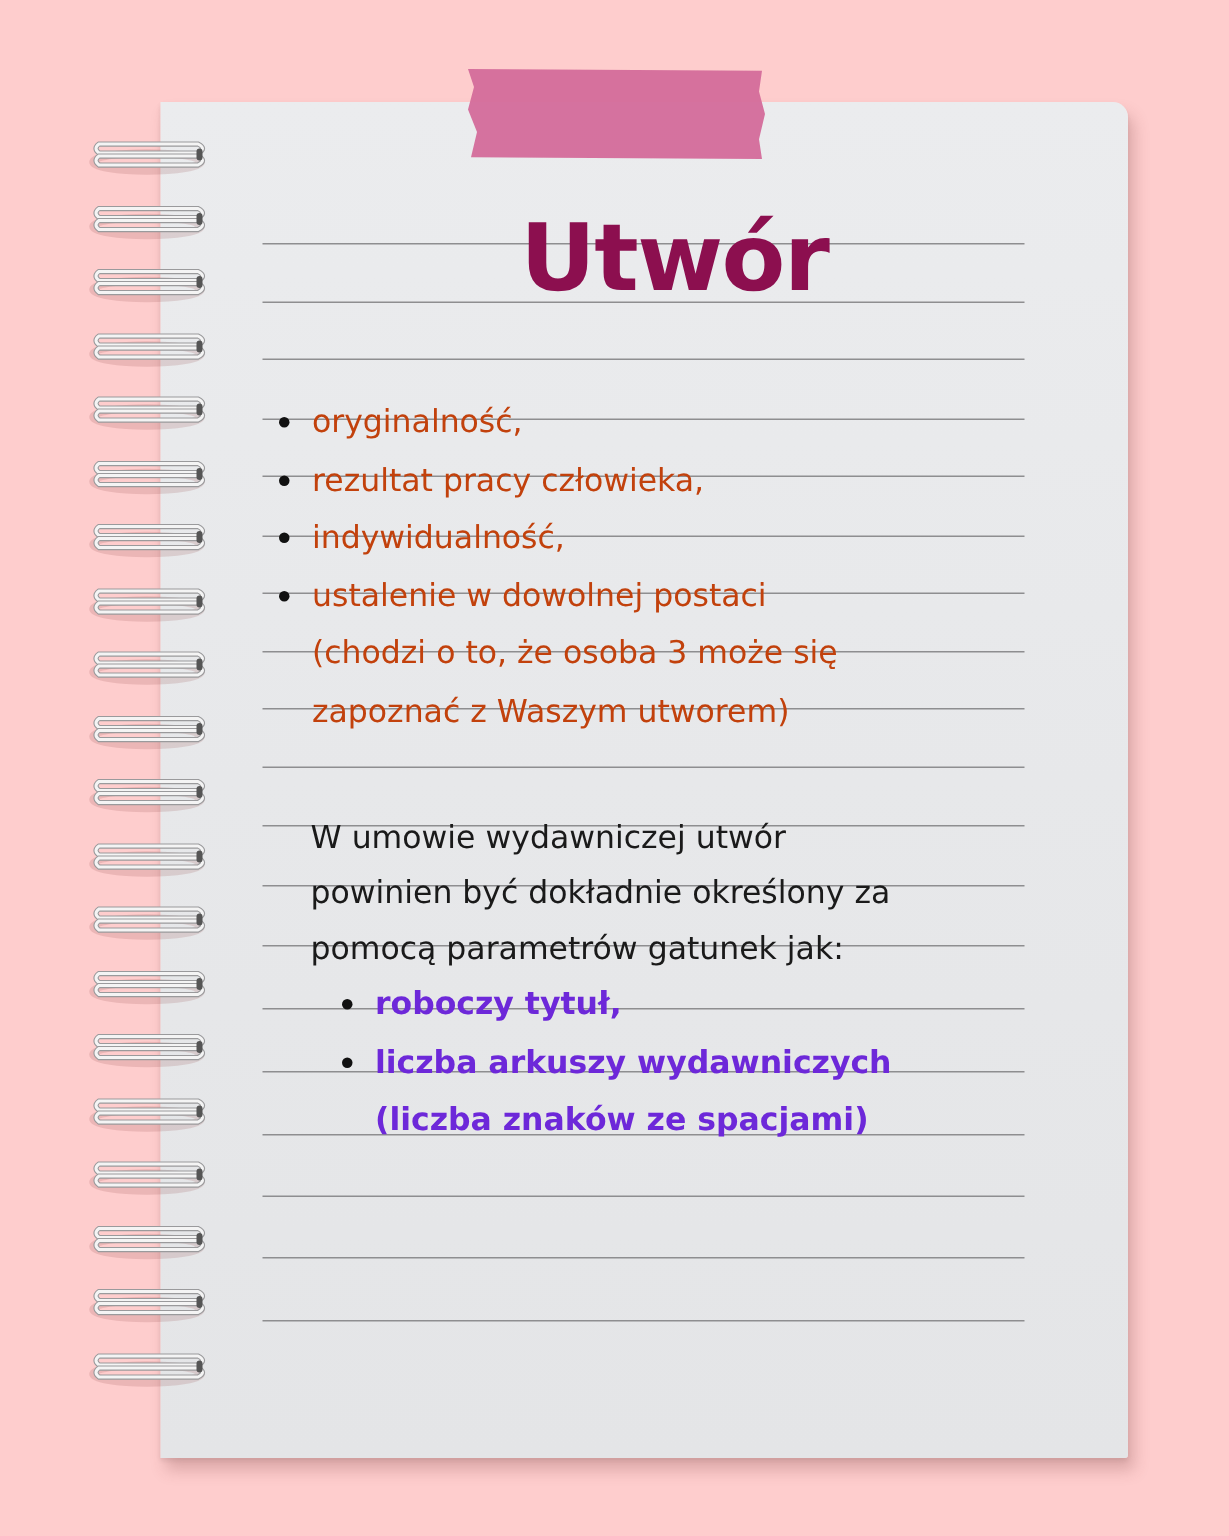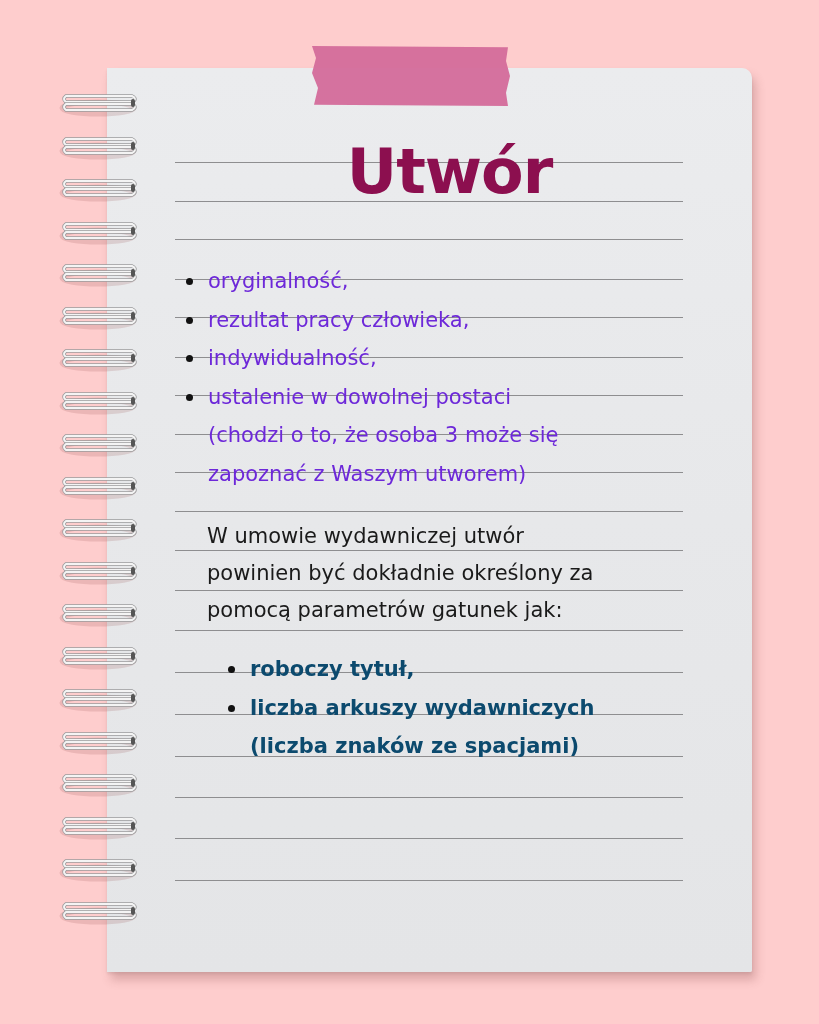--- a/index.html
+++ b/index.html
@@ -28,32 +28,32 @@
     position:absolute; left:58px; width:82px; height:30px;
   }
   .title {
     position:absolute; left:0; right:0; top:135px; text-align:center;
     font-family:"DejaVu Sans", sans-serif; font-weight:bold;
     font-size:62px; color:#8c0f4f; letter-spacing:-1px;
     padding-left:80px; box-sizing:border-box;
   }
   .list1 {
     position:absolute; left:184px; top:262px; margin:0; padding:0; list-style:none;
-    font-size:21px; line-height:38.5px; color:#6d28d9;
+    font-size:21px; line-height:38.5px; color:#c2410c;
   }
   .list1 li { position:relative; padding-left:24px; }
   .list1 li .b { position:absolute; left:2px; top:16px; width:7px; height:7px; border-radius:50%; background:#111; }
   .list1 .cont { padding-left:24px; }
   .para {
-    position:absolute; left:207px; top:518px; width:480px;
+    position:absolute; left:207px; top:540px; width:480px;
     font-size:21px; line-height:37px; color:#1a1a1a;
   }
   .list2 {
     position:absolute; left:226px; top:650px; margin:0; padding:0; list-style:none;
-    font-size:21px; line-height:38.5px; color:#0c4a6e; font-weight:bold;
+    font-size:21px; line-height:38.5px; color:#6d28d9; font-weight:bold;
   }
   .list2 li { position:relative; padding-left:24px; }
   .list2 li .b { position:absolute; left:2px; top:16px; width:7px; height:7px; border-radius:50%; background:#111; }
   .list2 .cont { padding-left:24px; }
 </style>
 </head>
 <body>
 
 <div class="notebook">
   <div class="rule" style="top:94px"></div>

